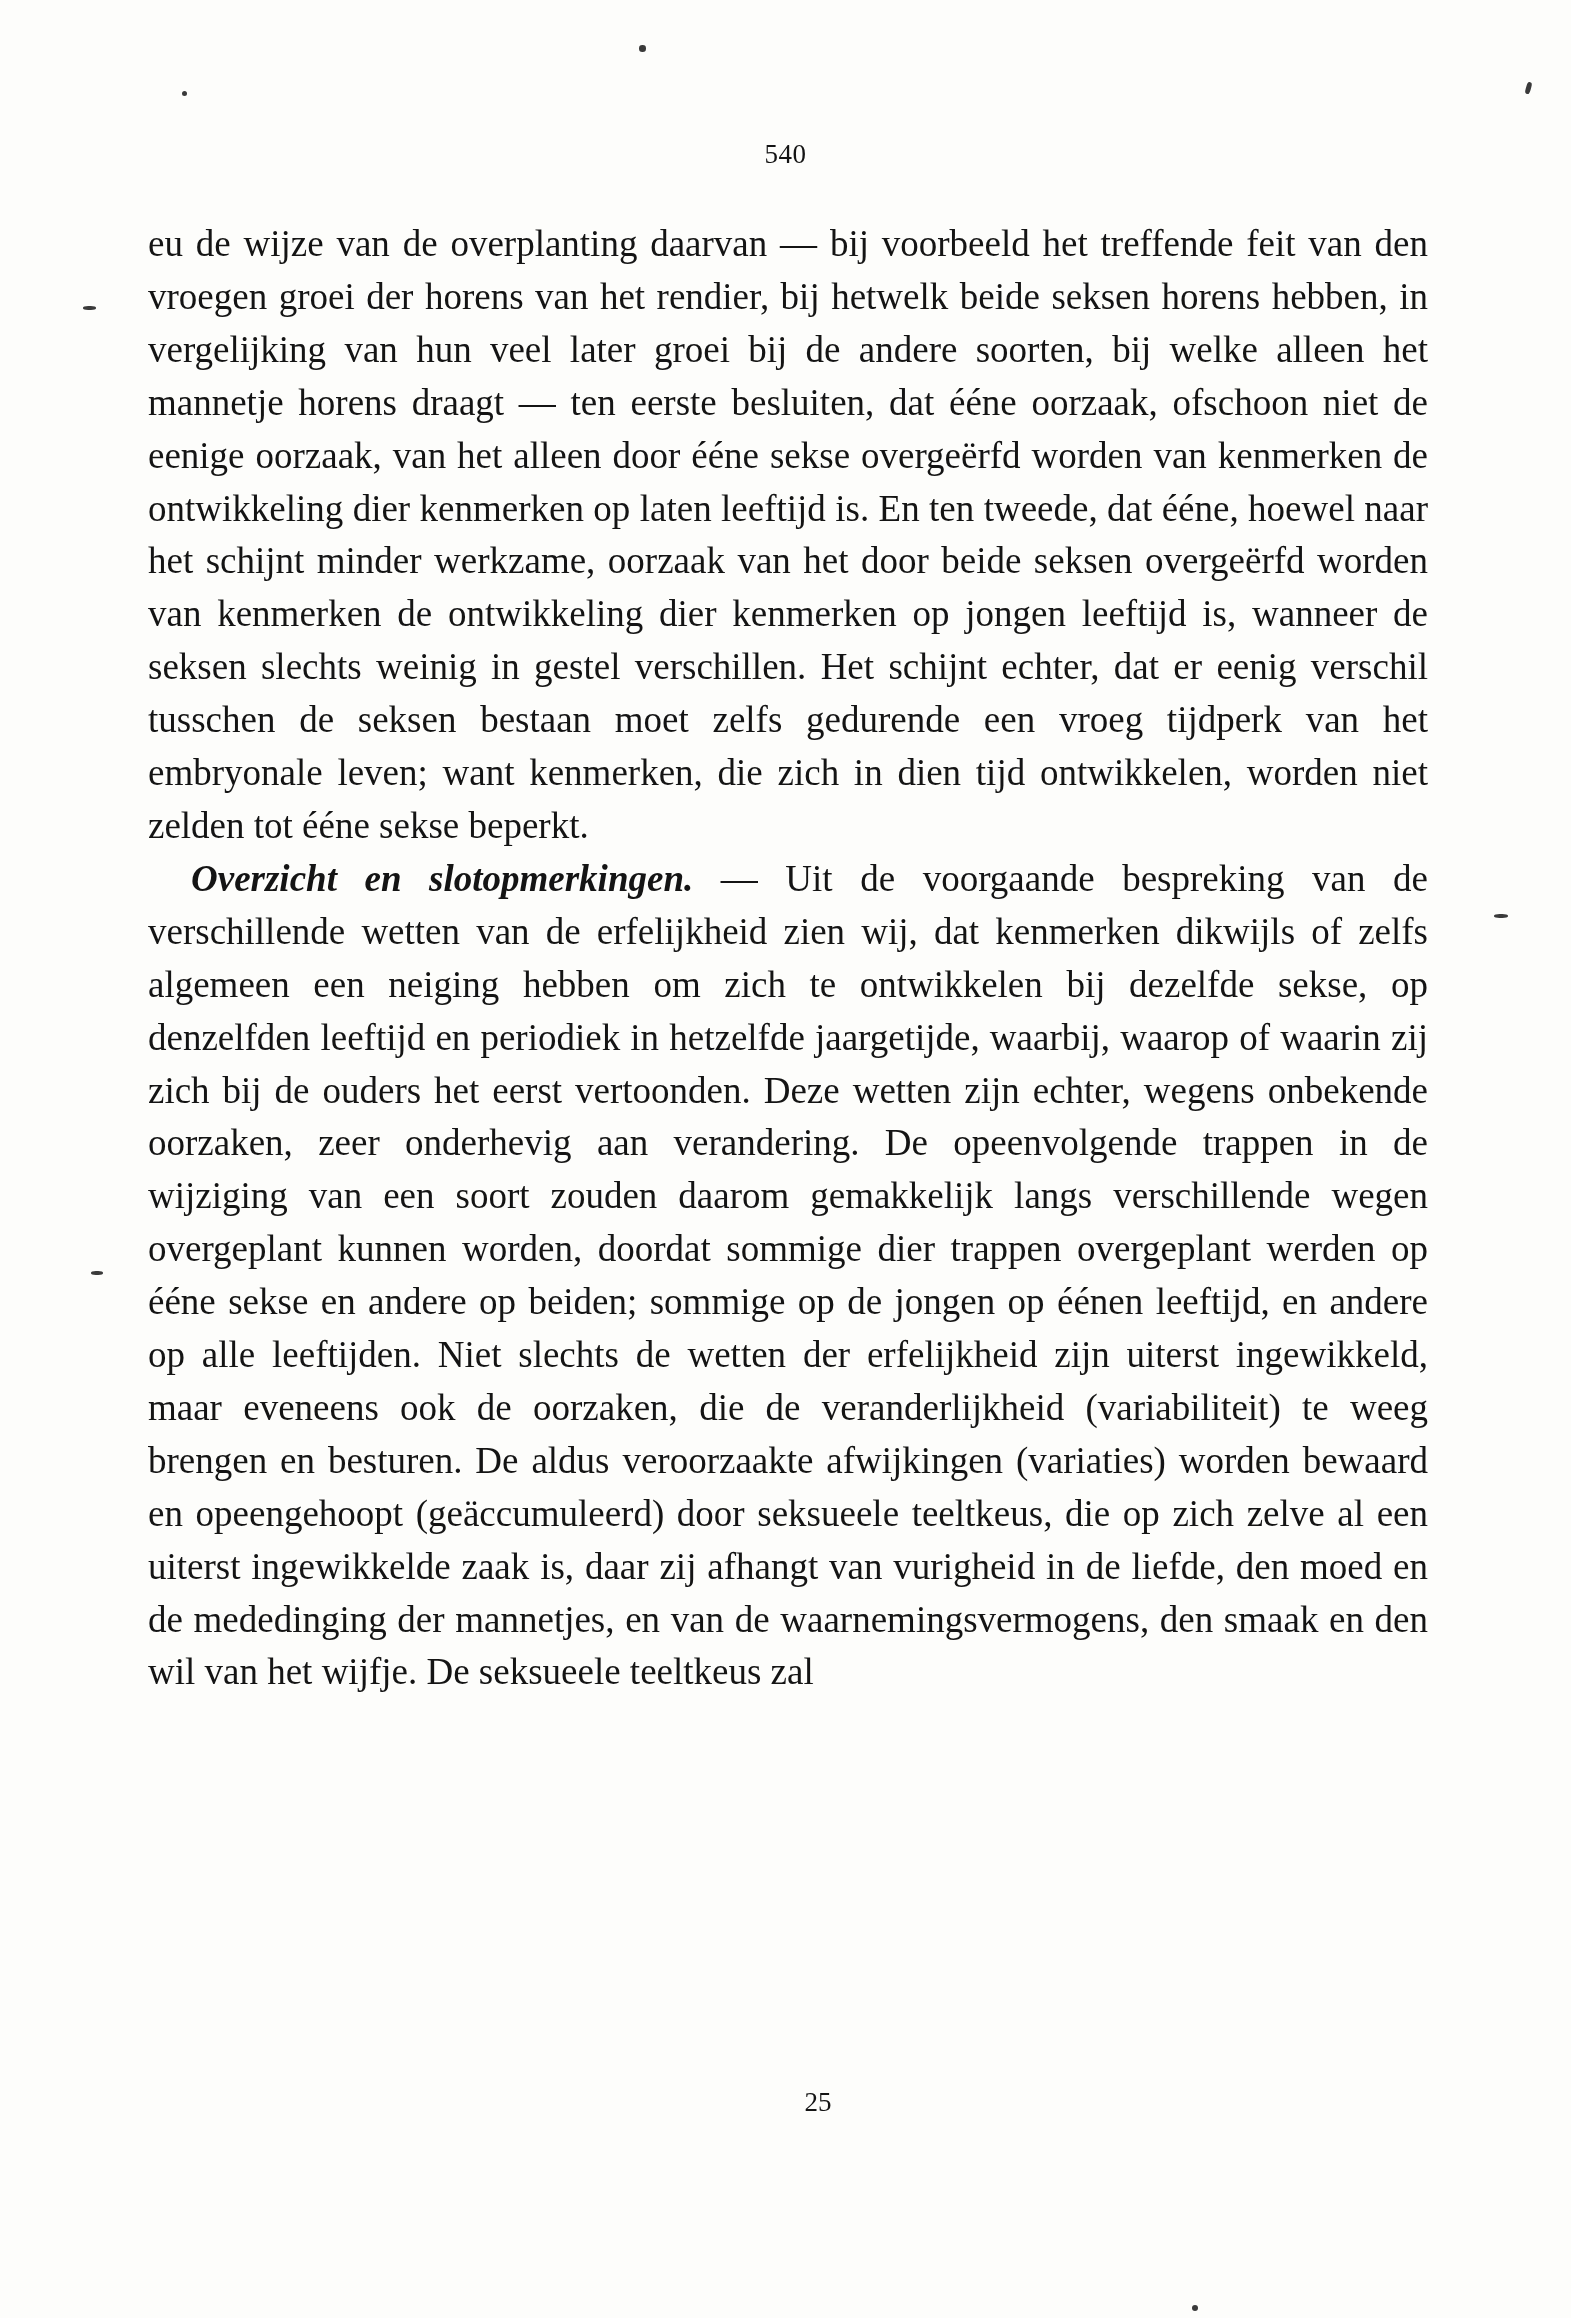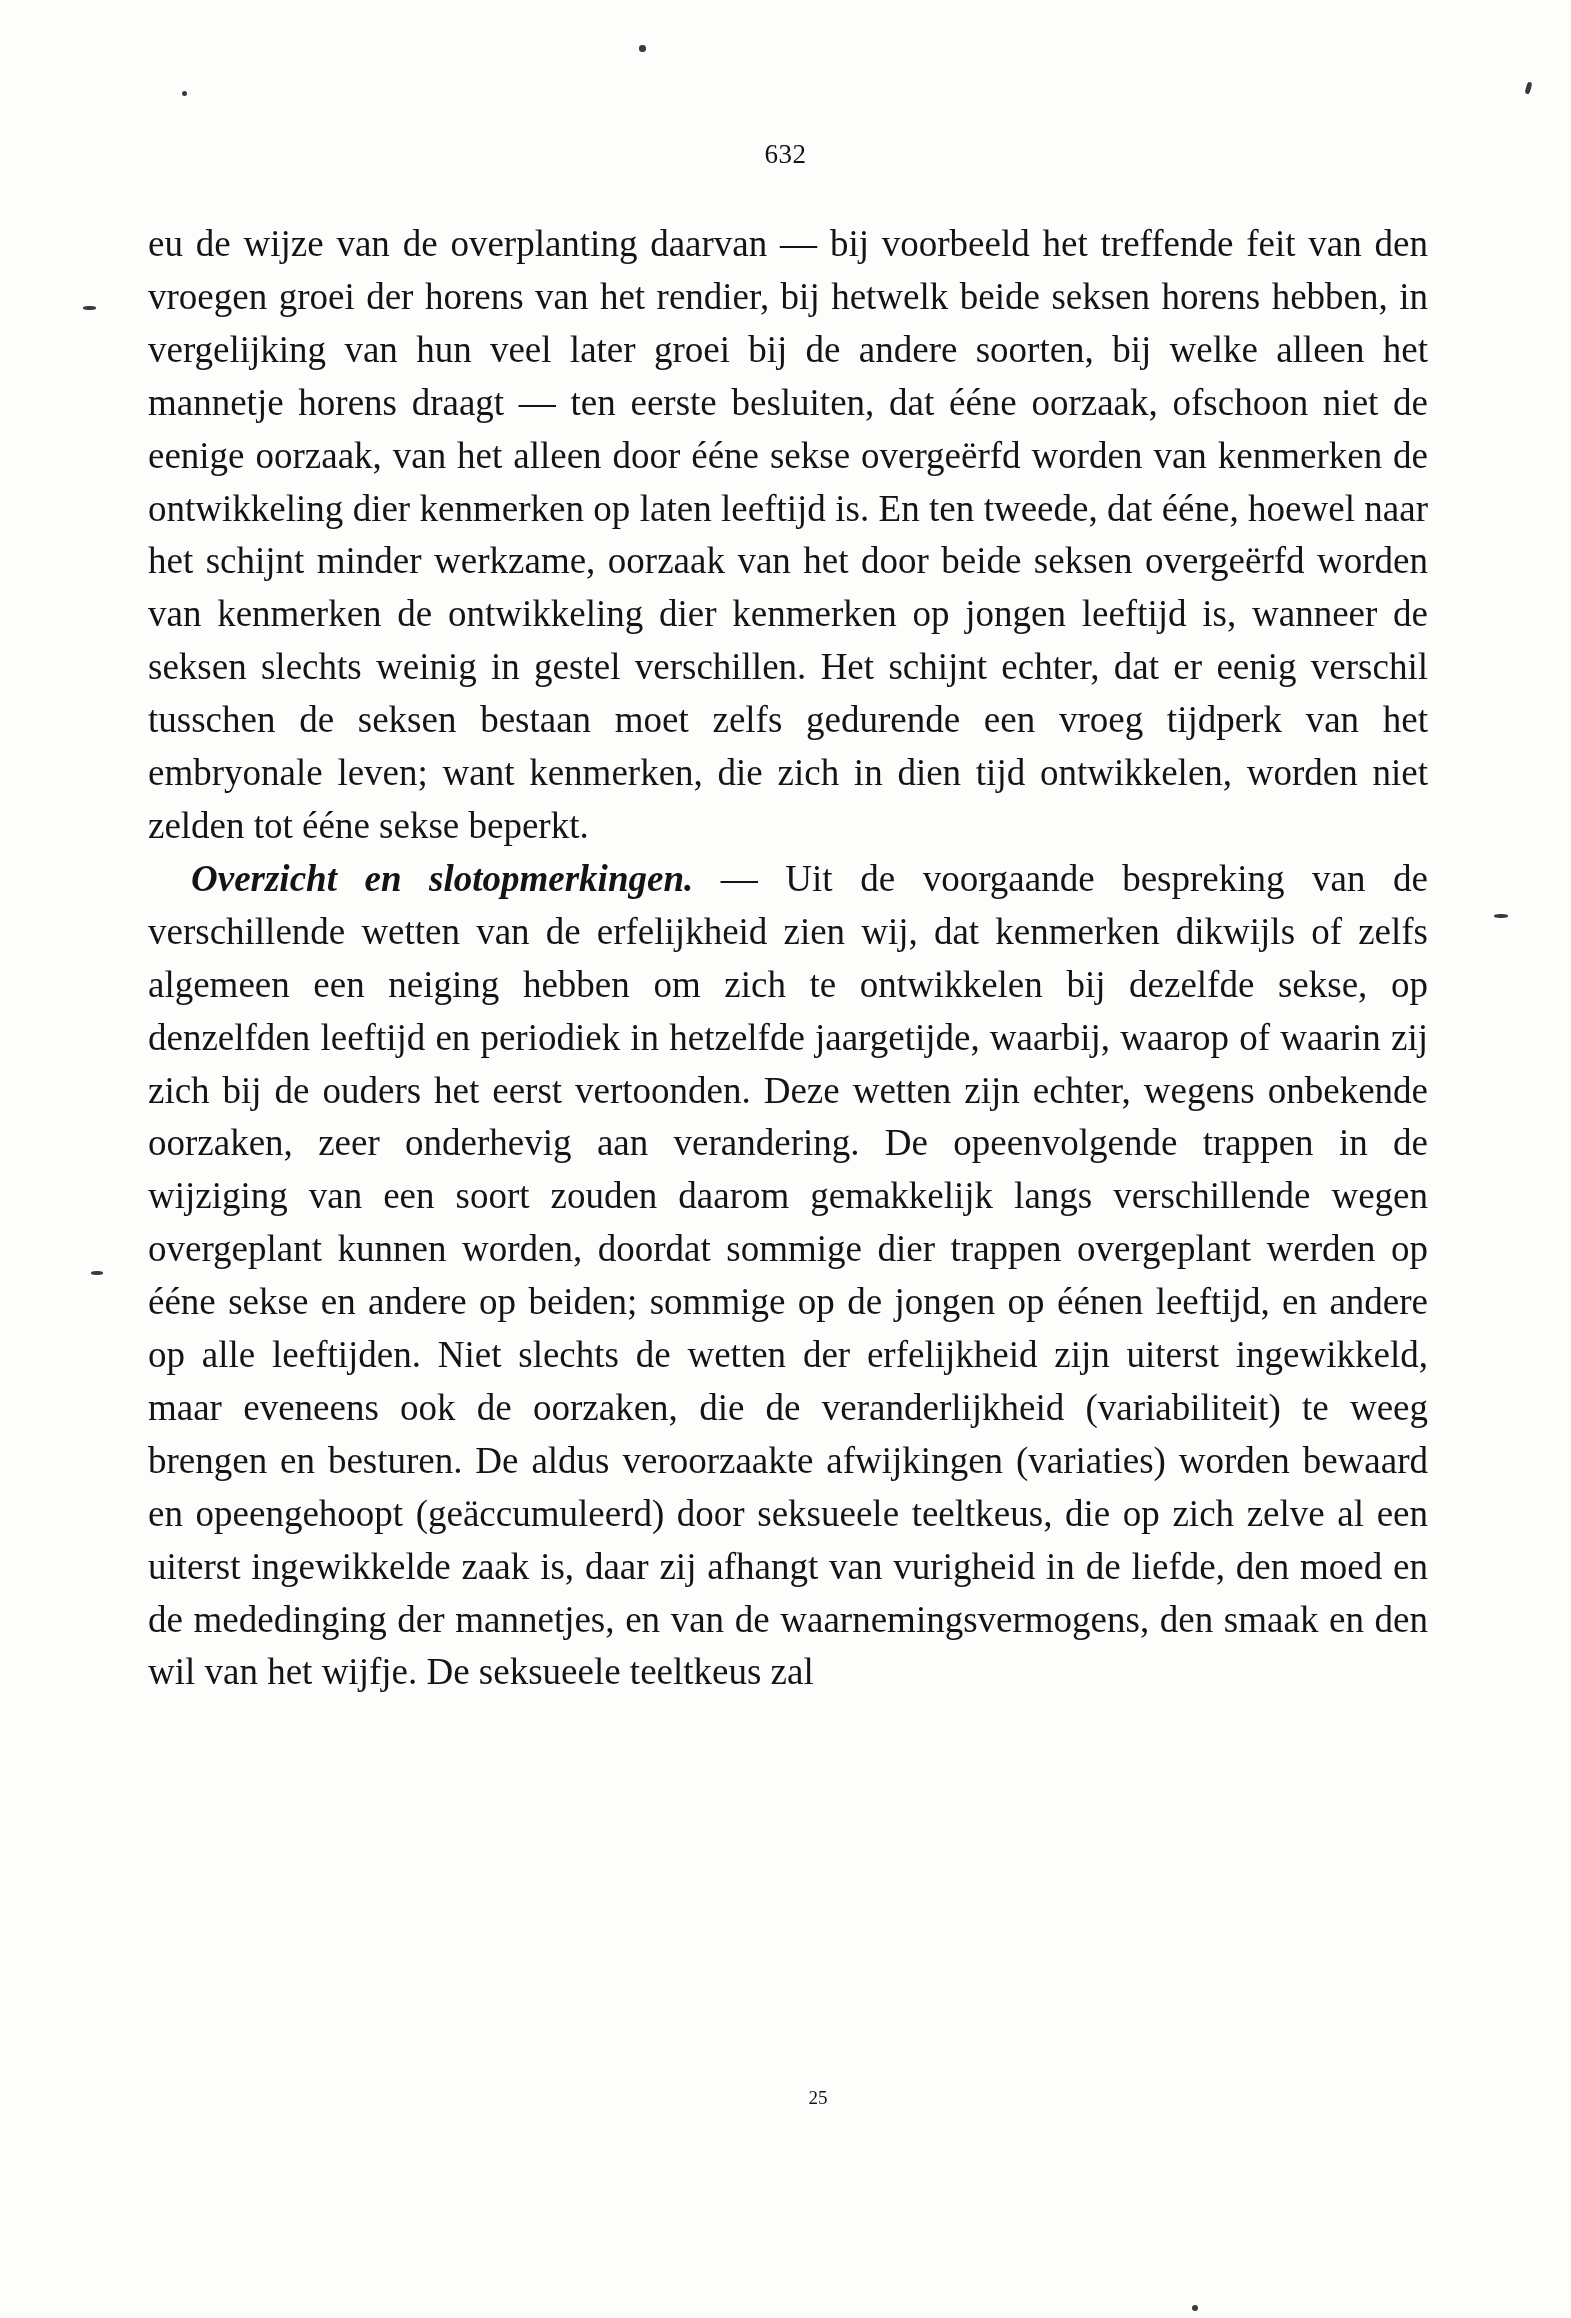--- a/index.html
+++ b/index.html
@@ -65,21 +65,21 @@
   .body-text p.indent {
     text-indent: 43px;
   }
 
   .sig-mark {
     position: absolute;
     left: 0;
     top: 2087px;
     width: 1571px;
     text-align: center;
-    font-size: 19px;
+    font-size: 27px;
   }
   .sig-inner {
     display: inline-block;
     margin-left: 65px;
   }
 
   .italic { font-style: italic; font-weight: 600; }
 </style>
 </head>
 <body>
@@ -87,21 +87,21 @@
 <div class="page">
 
   <div class="speck s1"></div>
   <div class="speck s2"></div>
   <div class="speck s3"></div>
   <div class="speck s4"></div>
   <div class="speck s5"></div>
   <div class="speck s6"></div>
   <div class="speck s7"></div>
 
-  <div class="page-number">632</div>
+  <div class="page-number">540</div>
 
   <div class="body-text">
     <p class="para">eu de wijze van de overplanting daarvan — bij voorbeeld het treffende feit van den vroegen groei der horens van het rendier, bij hetwelk beide seksen horens hebben, in vergelijking van hun veel later groei bij de andere soorten, bij welke alleen het mannetje horens draagt — ten eerste besluiten, dat ééne oorzaak, ofschoon niet de eenige oorzaak, van het alleen door ééne sekse overgeërfd worden van kenmerken de ontwikkeling dier kenmerken op laten leeftijd is. En ten tweede, dat ééne, hoewel naar het schijnt minder werkzame, oorzaak van het door beide seksen overgeërfd worden van kenmerken de ontwikkeling dier kenmerken op jongen leeftijd is, wanneer de seksen slechts weinig in gestel verschillen. Het schijnt echter, dat er eenig verschil tusschen de seksen bestaan moet zelfs gedurende een vroeg tijdperk van het embryonale leven; want kenmerken, die zich in dien tijd ontwikkelen, worden niet zelden tot ééne sekse beperkt.</p>
     <p class="para indent"><span class="italic">Overzicht en slotopmerkingen.</span><span> — Uit de voorgaande bespreking van de verschillende wetten van de erfelijkheid zien wij, dat kenmerken dikwijls of zelfs algemeen een neiging hebben om zich te ontwikkelen bij dezelfde sekse, op denzelfden leeftijd en periodiek in hetzelfde jaargetijde, waarbij, waarop of waarin zij zich bij de ouders het eerst vertoonden. Deze wetten zijn echter, wegens onbekende oorzaken, zeer onderhevig aan verandering. De opeenvolgende trappen in de wijziging van een soort zouden daarom gemakkelijk langs verschillende wegen overgeplant kunnen worden, doordat sommige dier trappen overgeplant werden op ééne sekse en andere op beiden; sommige op de jongen op éénen leeftijd, en andere op alle leeftijden. Niet slechts de wetten der erfelijkheid zijn uiterst ingewikkeld, maar eveneens ook de oorzaken, die de veranderlijkheid (variabiliteit) te weeg brengen en besturen. De aldus veroorzaakte afwijkingen (variaties) worden bewaard en opeengehoopt (geäccumuleerd) door seksueele teeltkeus, die op zich zelve al een uiterst ingewikkelde zaak is, daar zij afhangt van vurigheid in de liefde, den moed en de mededinging der mannetjes, en van de waarnemingsvermogens, den smaak en den wil van het wijfje. De seksueele teeltkeus zal</span></p>
   </div>
 
   <div class="sig-mark">
     <span class="sig-inner">25</span>
   </div>
 

